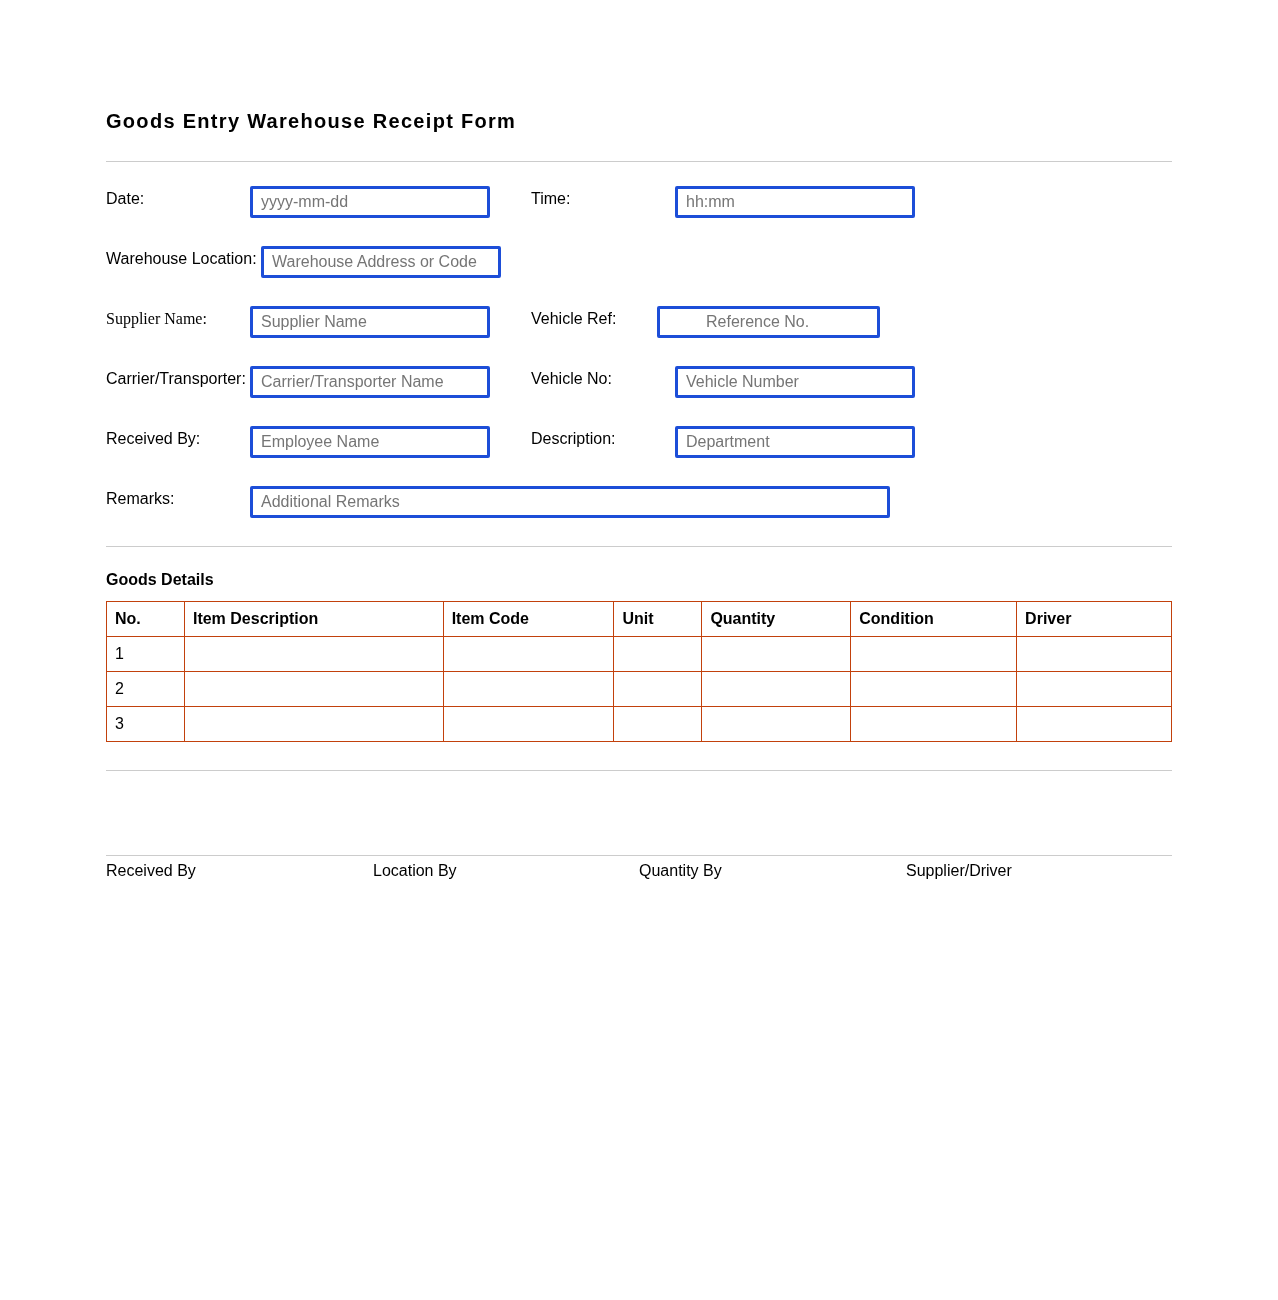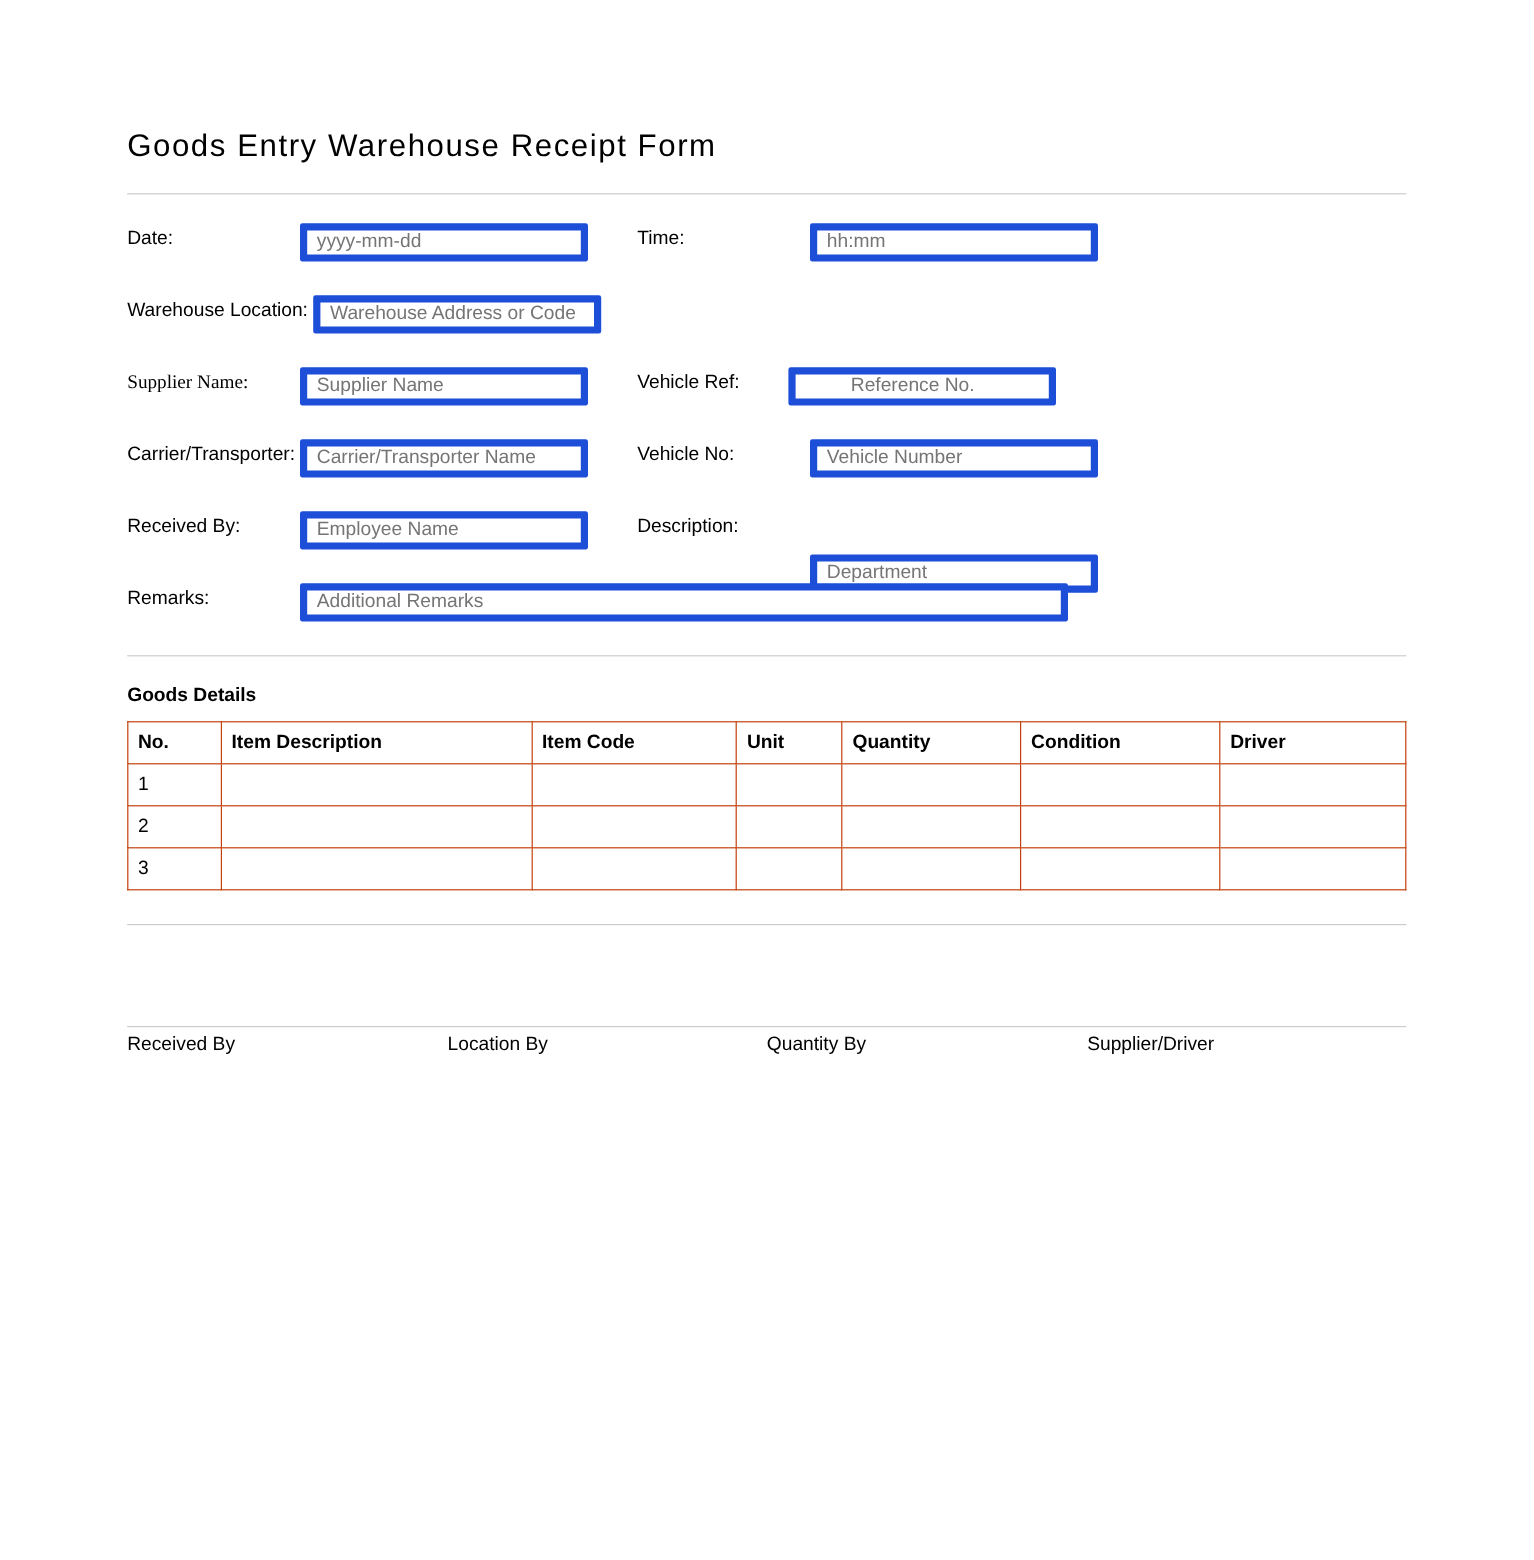--- a/index.html
+++ b/index.html
@@ -6,28 +6,28 @@
     html, body { margin: 0; padding: 0; background: #ffffff; }
     body {
       width: 1278px; height: 1300px;
       font-family: "Liberation Sans", sans-serif;
       color: #000;
       position: relative;
     }
     .page { position: absolute; left: 106px; top: 0; width: 1066px; }
     .title {
       position: absolute; top: 104px; left: 0;
-      font-size: 26px; font-weight: normal; letter-spacing: 1.3px;
+      font-size: 20px; font-weight: bold; letter-spacing: 1.3px;
       margin: 0; line-height: 34px;
     }
     .hr { position: absolute; left: 0; width: 1066px; height: 1px; background: #cccccc; }
     .label { position: absolute; font-size: 16px; line-height: 20px; }
     .field {
       position: absolute; height: 32px;
-      border: 6px solid #1d4ed8; border-radius: 2px;
+      border: 3px solid #1d4ed8; border-radius: 2px;
       font-family: "Liberation Sans", sans-serif; font-size: 16px;
       padding: 0 8px; color: #333; background: #fff; outline: none;
     }
     .field::placeholder { color: #757575; }
     .section-title { position: absolute; left: 0; top: 570px; font-size: 16px; font-weight: bold; line-height: 20px; }
     table.goods {
       position: absolute; left: 0; top: 601px; width: 1066px;
       border-collapse: collapse; font-size: 16px;
     }
     table.goods th, table.goods td {
@@ -58,21 +58,21 @@
   <input class="field" style="left: 551px; top: 306px; width: 223px; padding-left: 46px;" placeholder="Reference No.">
 
   <span class="label" style="left:0; top:369px;">Carrier/Transporter:</span>
   <input class="field" style="left: 144px; top: 366px; width: 240px;" placeholder="Carrier/Transporter Name">
   <span class="label" style="left:425px; top:369px;">Vehicle No:</span>
   <input class="field" style="left: 569px; top: 366px; width: 240px;" placeholder="Vehicle Number">
 
   <span class="label" style="left:0; top:429px;">Received By:</span>
   <input class="field" style="left: 144px; top: 426px; width: 240px;" placeholder="Employee Name">
   <span class="label" style="left:425px; top:429px;">Description:</span>
-  <input class="field" style="left: 569px; top: 426px; width: 240px; margin-top: 36px;" placeholder="Department">
+  <input class="field" style="left: 569px; top: 426px; width: 240px;" placeholder="Department">
 
   <span class="label" style="left:0; top:489px;">Remarks:</span>
   <input class="field" style="left: 144px; top: 486px; width: 640px;" placeholder="Additional Remarks">
 
   <div class="hr" style="top:546px;"></div>
 
   <div class="section-title">Goods Details</div>
 
   <table class="goods">
     <colgroup>

